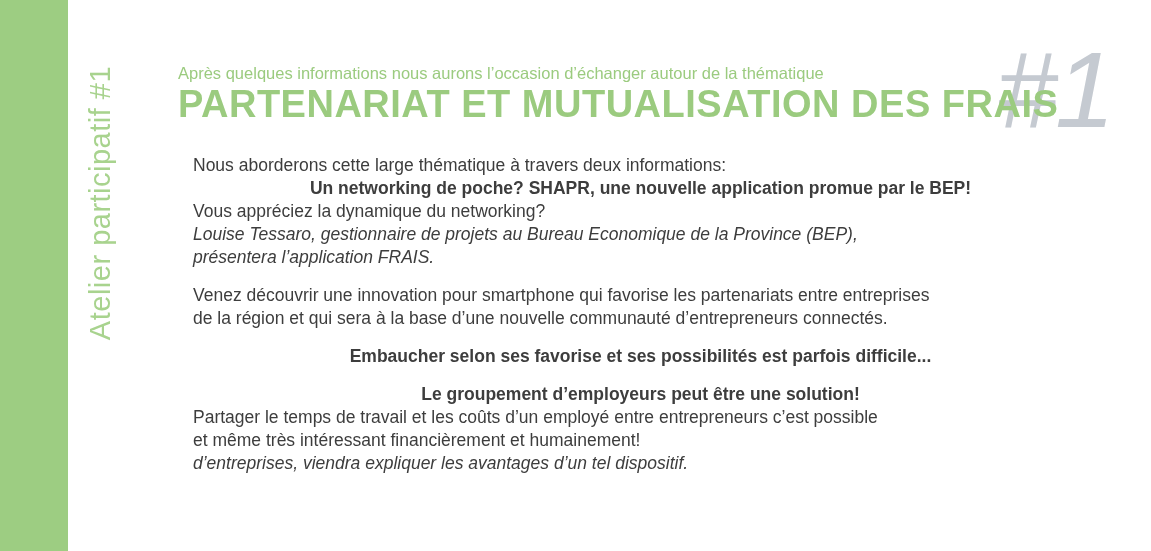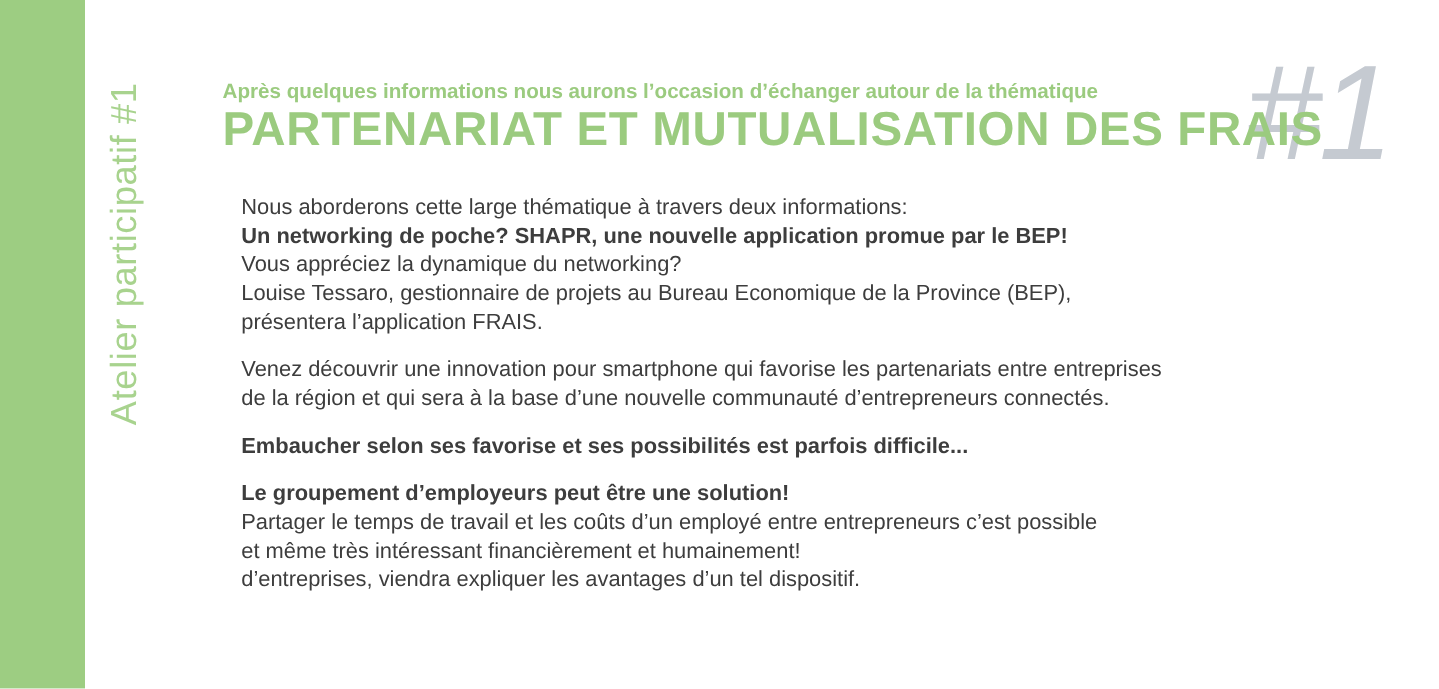--- a/index.html
+++ b/index.html
@@ -45,39 +45,39 @@
   .content {
     position: absolute;
     left: 178px;
     top: 62px;
     right: 48px;
   }
   .kicker {
     color: #9bcb7f;
     font-size: 16.5px;
     line-height: 22px;
-    font-weight: bold;
+    font-weight: normal;
   }
   .title {
     color: #9bcb7f;
     font-size: 38px;
     line-height: 33px;
     font-weight: bold;
     letter-spacing: 0.5px;
     margin-top: 4px;
   }
   .text {
     margin-top: 33px;
     color: #3d3d3d;
     font-size: 17.5px;
   }
   .text p { margin: 15px; }
   .text .line { display: block; line-height: 23px; }
-  .line.bold { font-weight: bold; }
-  .line.italic { }
+  .line.bold { font-weight: bold; text-align: center; }
+  .line.italic { font-style: italic; }
   .para-discover { margin-top: 12px; }
   .para-hiring { margin-top: 20px; }
   .para-grouping { margin-top: 7px; }
 </style>
 </head>
 <body>
 
 <div class="page">
 
   <div class="green-bar"></div>

